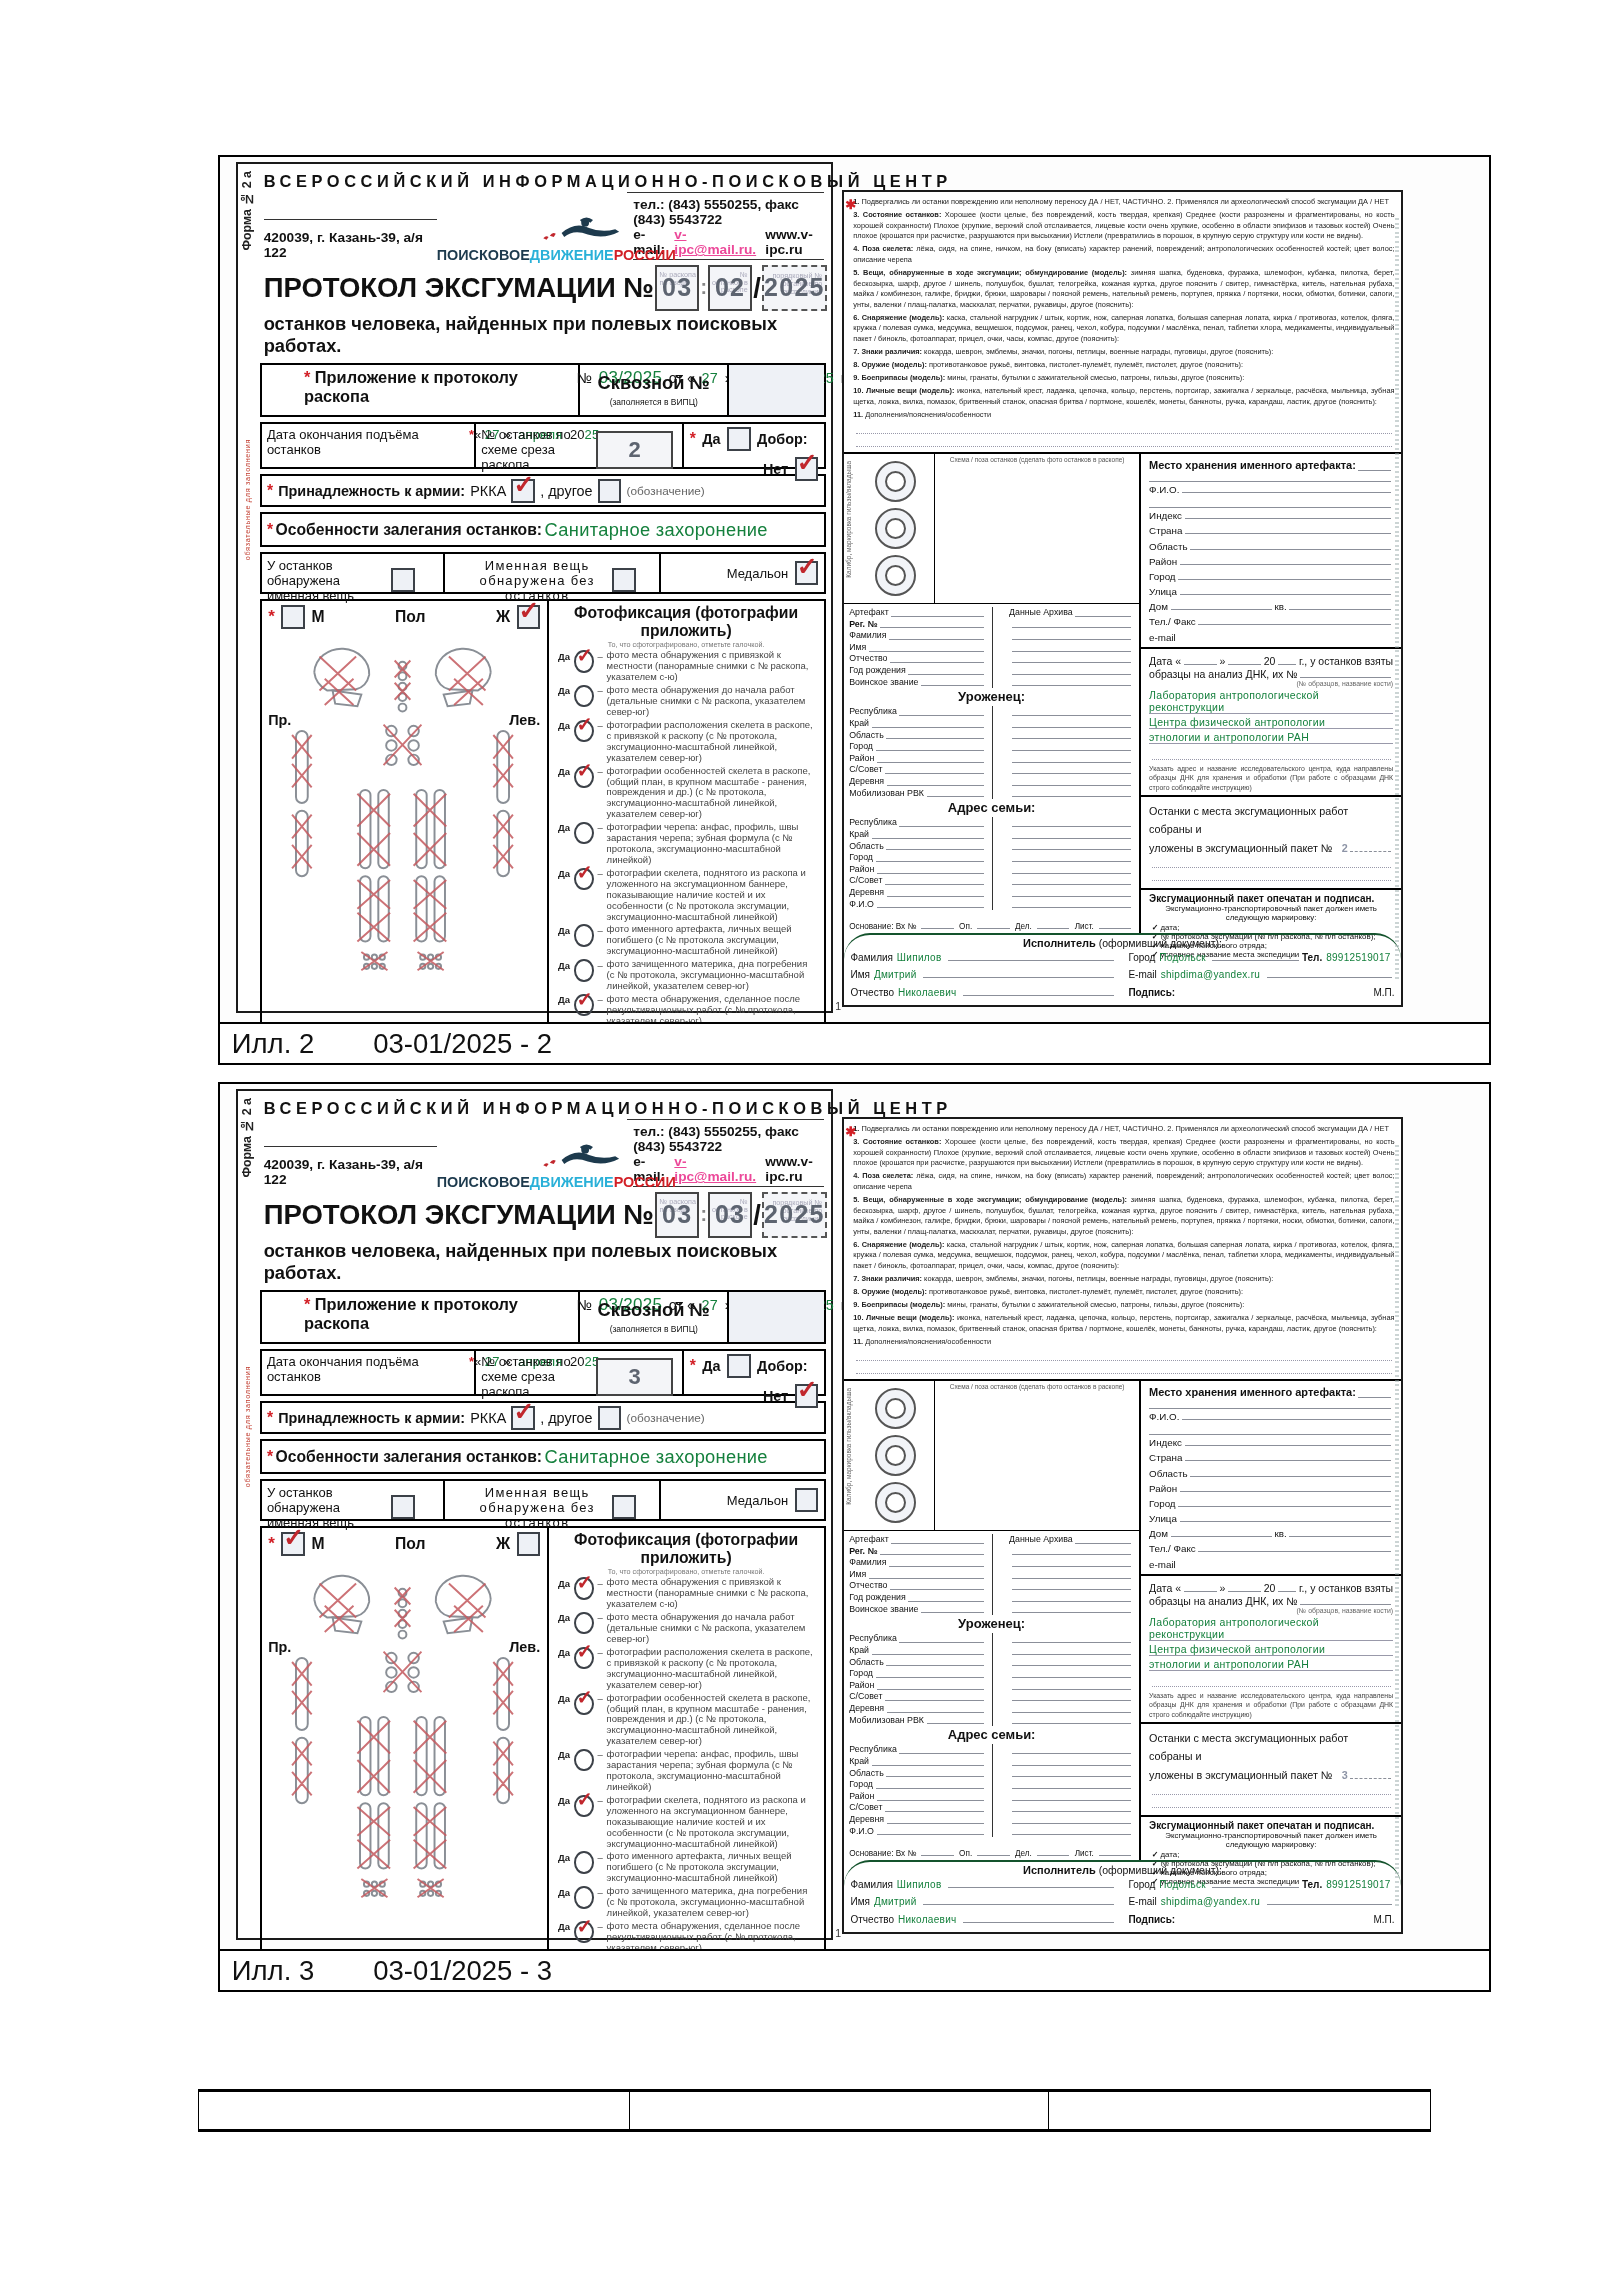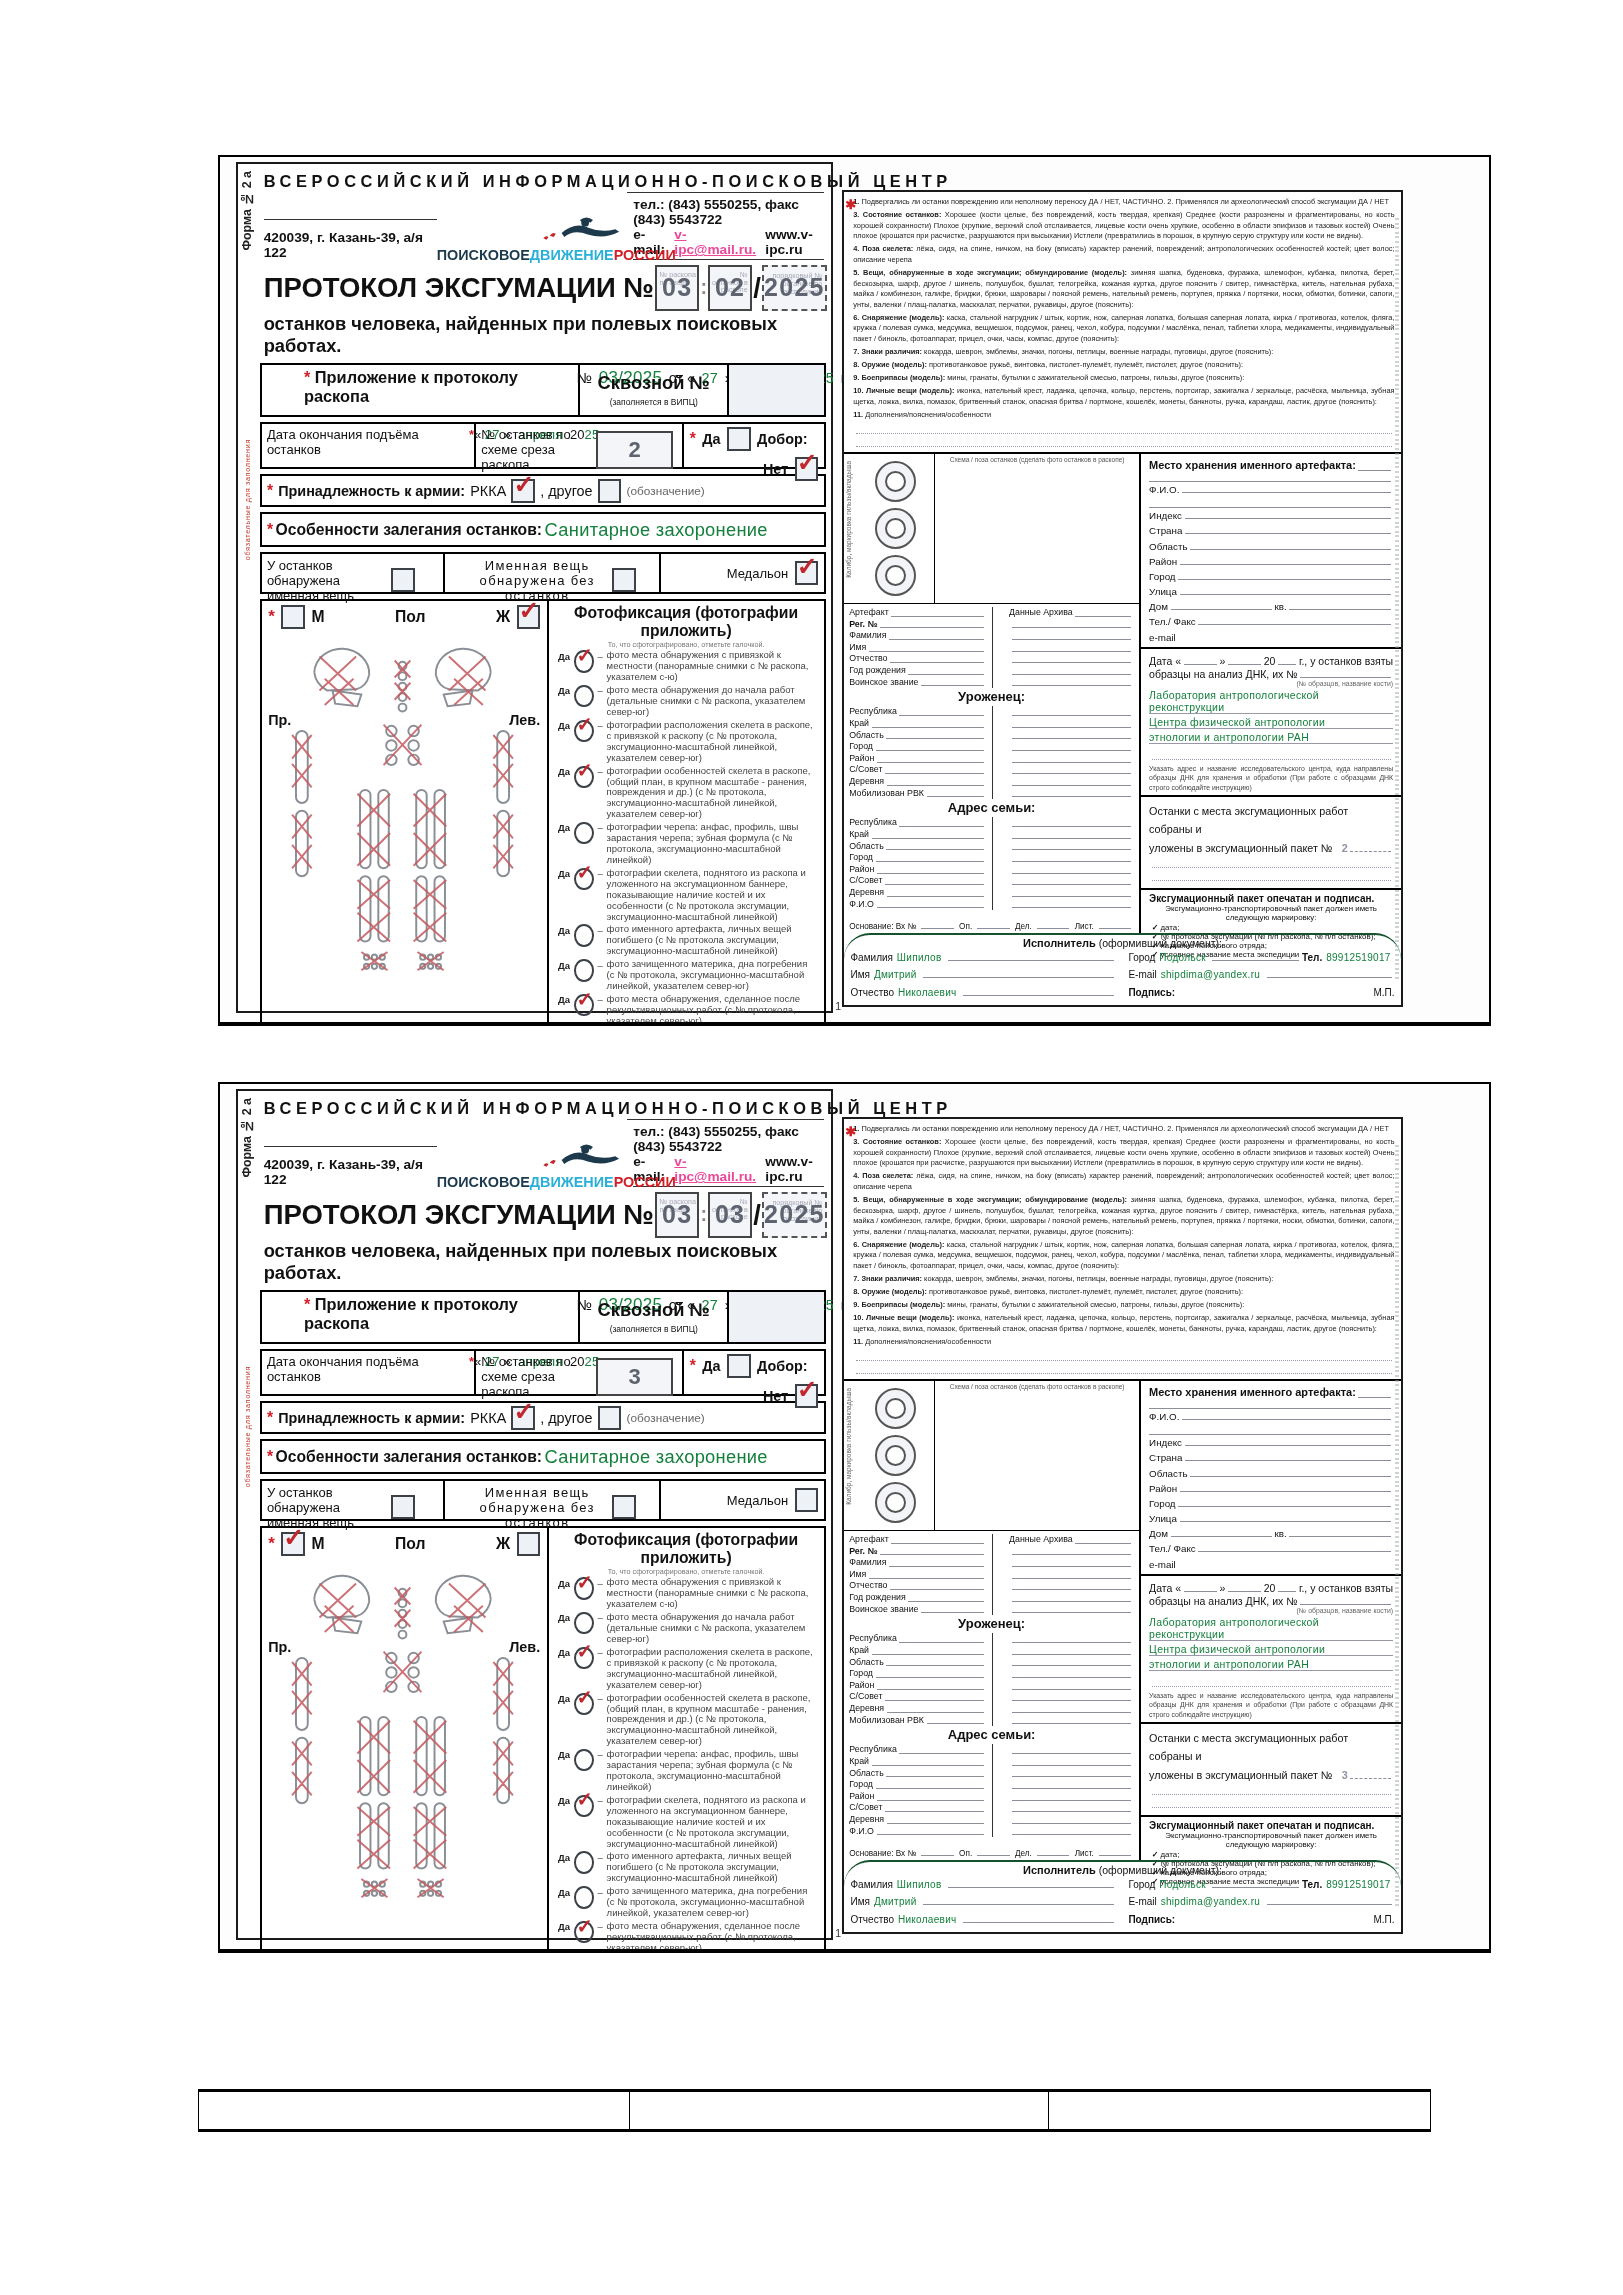--- a/index.html
+++ b/index.html
@@ -821,20 +821,24 @@
             <div class="ex-row" style="justify-content:space-between;">
                     <b>Подпись:</b>
                     <span style="margin-left:auto;">М.П.</span>
                   </div>
           </div>
         </div>
       </div>
     </div>
   </div>
 
+  <div class="fig-caption">
+    <span>Илл. 2</span>
+    <span>03-01/2025 - 2</span>
+  </div>
 </div>
 </div>
   <div id="slot-1" style="position:absolute;left:0;top:1082px;width:100%;">
 <div class="fig">
   <div class="fig-image">
 
     <div class="pageL">
       <div class="form-code vert">Форма № 2 а</div>
       <div class="edge-note vert">обязательные для заполнения</div>
 
@@ -1529,20 +1533,24 @@
             <div class="ex-row" style="justify-content:space-between;">
                     <b>Подпись:</b>
                     <span style="margin-left:auto;">М.П.</span>
                   </div>
           </div>
         </div>
       </div>
     </div>
   </div>
 
+  <div class="fig-caption">
+    <span>Илл. 3</span>
+    <span>03-01/2025 - 3</span>
+  </div>
 </div>
 </div>
   <div class="foot-table">
     <div class="foot-cell fc1"></div>
     <div class="foot-cell fc2"></div>
     <div class="foot-cell fc3"></div>
   </div>
 </div>
 
 

